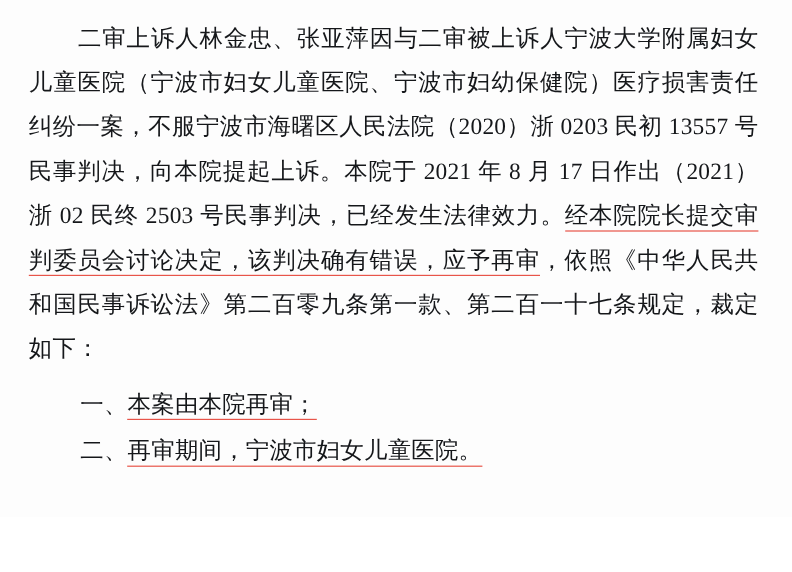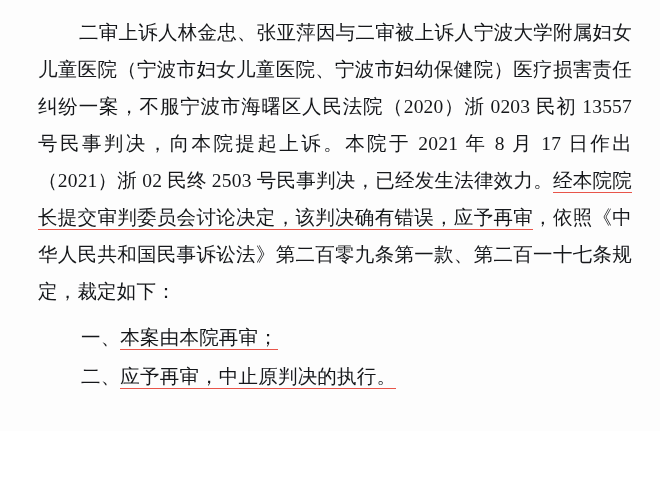--- a/index.html
+++ b/index.html
@@ -12,21 +12,21 @@
     background: #ffffff;
     font-family: "Liberation Serif", "DejaVu Serif", serif;
     overflow: hidden;
   }
   #doc {
     position: relative;
     width: 660px;
     height: 477px;
     background: #fdfdfd;
     box-sizing: border-box;
-    padding: 14px 28px 0 38px;
+    padding: 14px 28px 0 24px;
   }
   .para {
     font-size: 19.5px;
     line-height: 37px;
     color: #15171a;
     text-align: justify;
     text-justify: inter-ideograph;
     letter-spacing: 0.2px;
     margin: 0;
   }
@@ -66,16 +66,16 @@
 <body>
 
 <div id="doc">
 
   <p class="para indent"><span class="seg">二审上诉人林金忠、张亚萍因与二审被上诉人宁波大学附属妇女儿童医院（宁波市妇女儿童医院、宁波市妇幼保健院）医疗损害责任纠纷一案，不服宁波市海曙区人民法院（2020）浙 0203 民初 13557 号民事判决，向本院提起上诉。本院于 2021 年 8 月 17 日作出（2021）浙 02 民终 2503 号民事判决，已经发生法律效力。</span><span class="seg ul-red">经本院院长提交审判委员会讨论决定，该判决确有错误，应予再审</span><span class="seg">，依照《中华人民共和国民事诉讼法》第二百零九条第一款、第二百一十七条规定，裁定如下：</span></p>
 
   <div class="spacer-line"></div>
 
   <p class="listline"><span class="seg">一、</span><span class="seg ul-red">本案由本院再审；</span></p>
 
-  <p class="listline"><span class="seg">二、</span><span class="seg ul-red">应予再审，中止原判决的执行。</span></p>
+  <p class="listline"><span class="seg">二、</span><span class="seg ul-red">再审期间，宁波市妇女儿童医院。</span></p>
 
   <div class="bottom-fade"></div>
 </div>
 
 </body></html>

